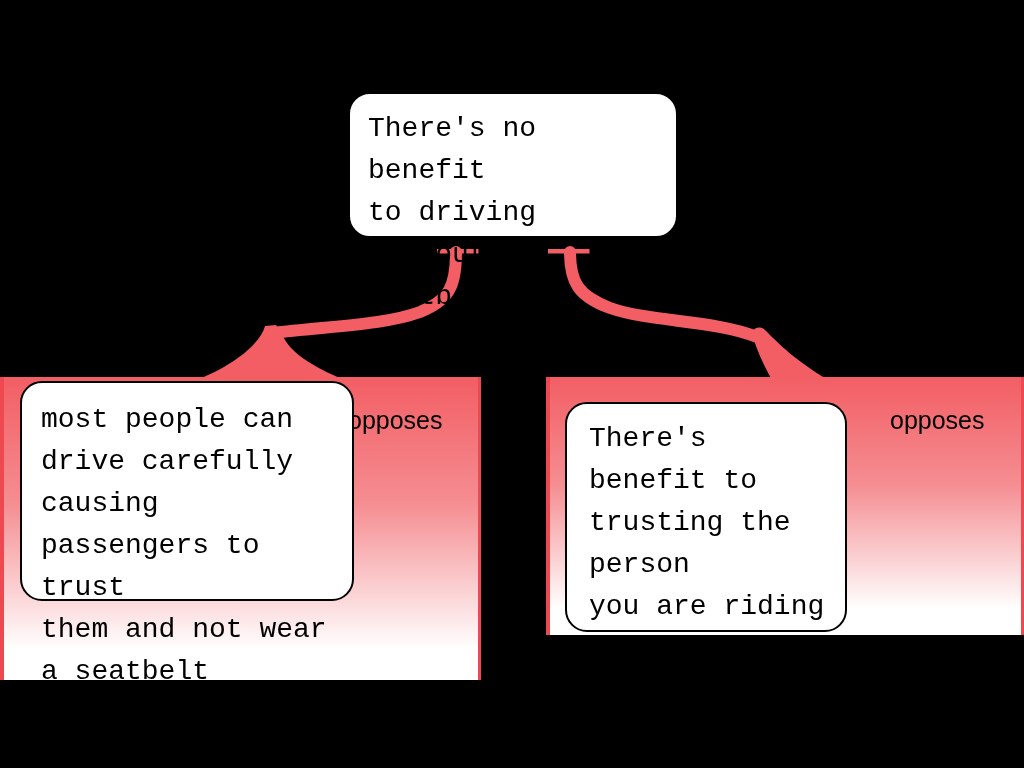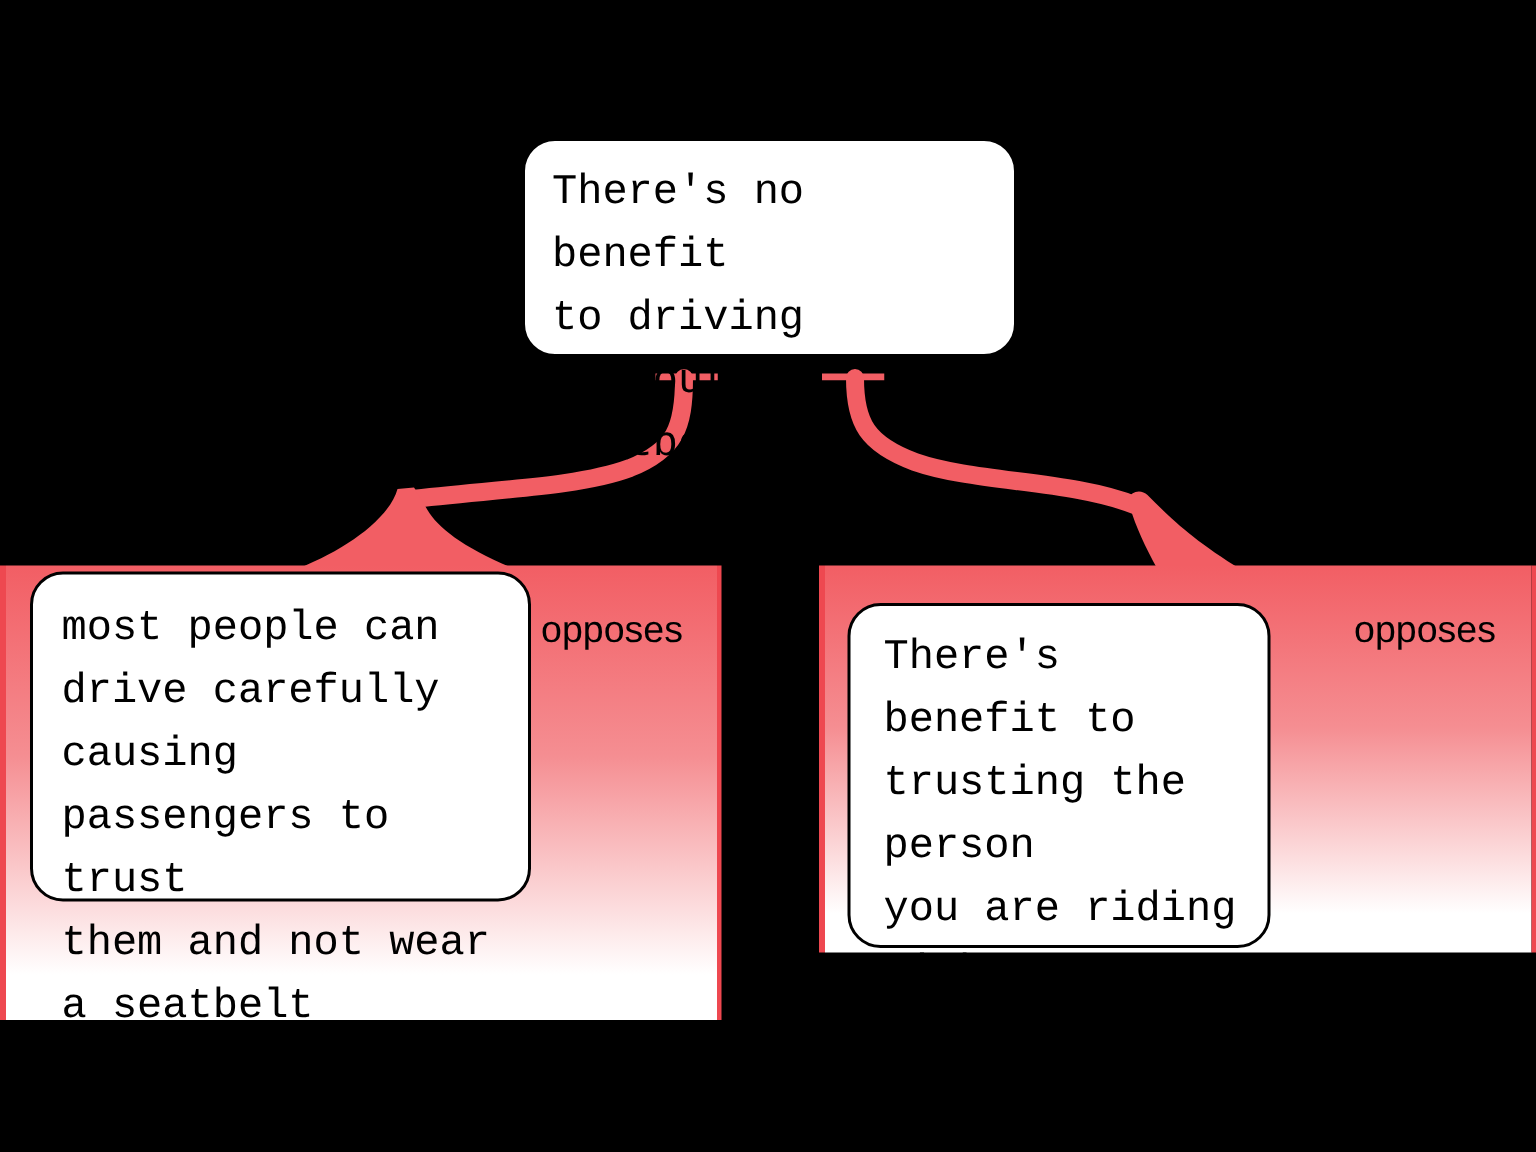--- a/index.html
+++ b/index.html
@@ -44,21 +44,21 @@
   .node-text{white-space:pre-line;display:block;}
   .node.claim{left:348px;top:92px;width:330px;height:146px;padding:14px 14px 14px 18px;}
   .node.reason-left{left:20px;top:381px;width:334px;height:220px;padding:16px 0 12px 19px;}
   .node.reason-right{left:565px;top:402px;width:282px;height:230px;padding:14px 12px 12px 22px;}
   .relation-label{
     position:absolute;
     width:120px;
     top:404px;
     font-size:25px;
     line-height:32px;
-    text-align:center;
+    text-align:left;
     color:var(--text);
   }
   .relation-label.left{left:348px;}
   .relation-label.right{left:890px;}
 </style>
 </head>
 <body>
 
 <div class="canvas">
 

